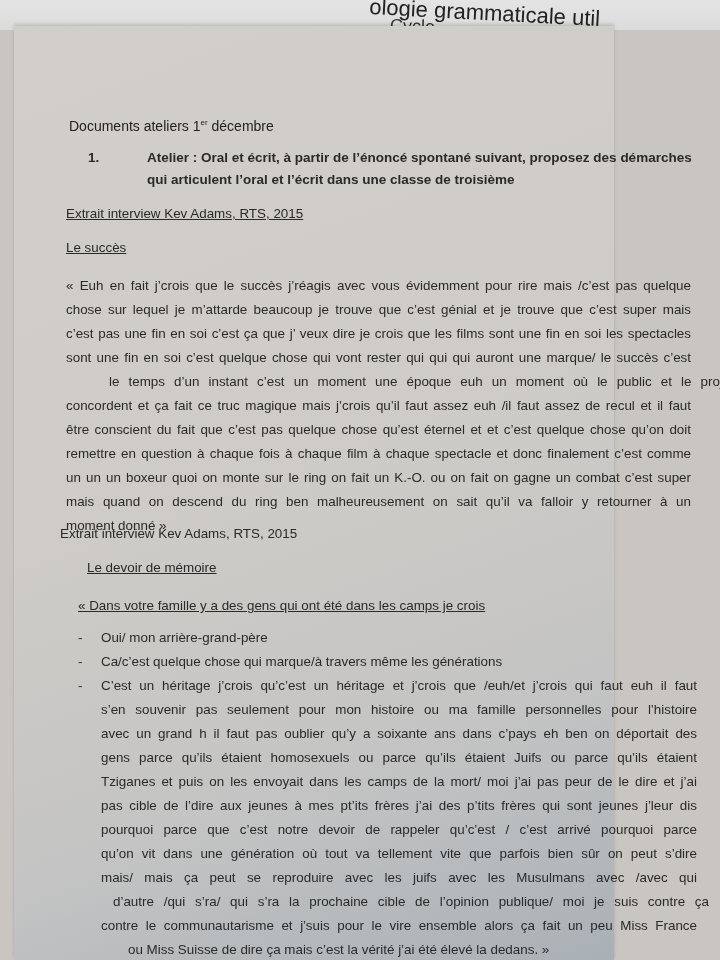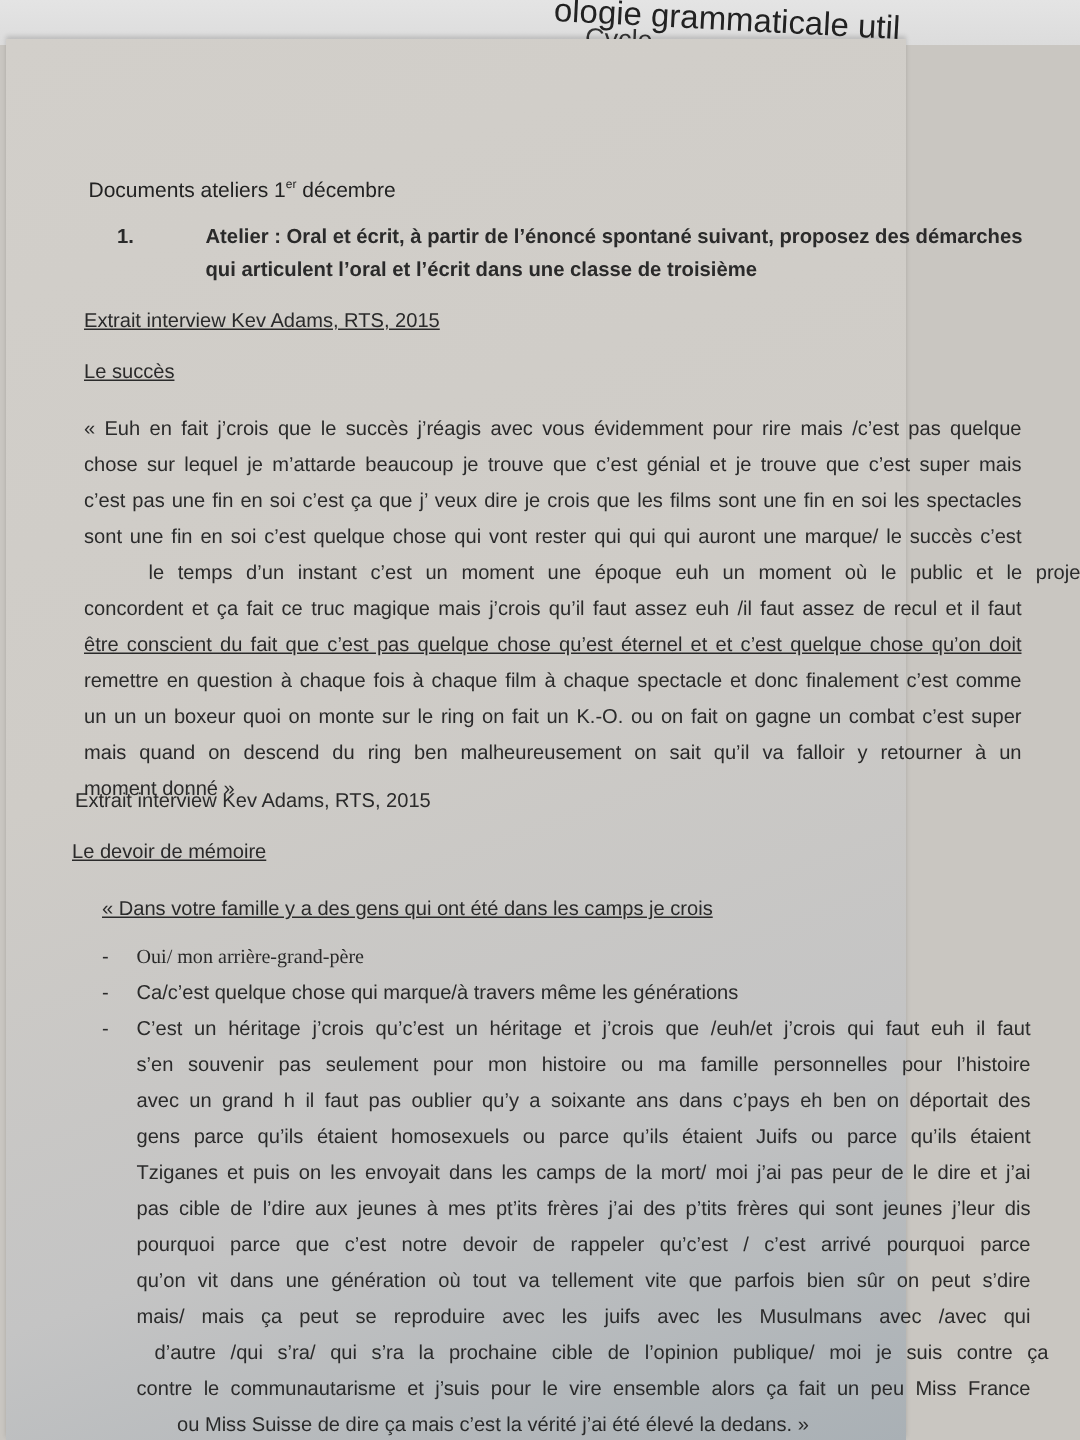--- a/index.html
+++ b/index.html
@@ -15,21 +15,21 @@
   }
   .under-sheet .t1 {
     position: absolute; left: 370px; top: -6px; font-size: 22px; color: #222;
     transform: rotate(3deg); transform-origin: left top; white-space: nowrap;
   }
   .under-sheet .t2 {
     position: absolute; left: 390px; top: 16px; font-size: 18px; color: #333;
     transform: rotate(2deg); white-space: nowrap;
   }
   .page {
-    position: absolute; left: 4px; top: 26px; width: 600px; height: 934px;
+    position: absolute; left: 14px; top: 26px; width: 600px; height: 934px;
     background: linear-gradient(160deg, #d2cfca 0%, #cfccc7 45%, #c4c4c4 75%, #a9b0b5 100%);
     box-shadow: 0 -2px 3px rgba(0,0,0,0.15);
   }
   .content {
     position: absolute; left: 0; top: 0; width: 720px;
     color: #2a2a2a; font-size: 13.4px;
   }
   .line { position: absolute; white-space: nowrap; }
   .just { text-align: justify; text-align-last: justify; }
   .u { text-decoration: underline; }
@@ -70,34 +70,34 @@
     <div class="line src1 u">Extrait interview Kev Adams, RTS, 2015</div>
     <div class="line sec1 u">Le succès</div>
 
     <div class="para1" style="top:0;">
       <div class="line just" style="top:252px;">« Euh en fait j’crois que le succès j’réagis avec vous évidemment pour rire mais /c’est pas quelque</div>
       <div class="line just" style="top:276px;">chose sur lequel je m’attarde beaucoup je trouve que c’est génial et je trouve que c’est super mais</div>
       <div class="line just" style="top:300px;">c’est pas une fin en soi c’est ça que j’ veux dire je crois que les films sont une fin en soi les spectacles</div>
       <div class="line just" style="top:324px;">sont une fin en soi c’est quelque chose qui vont rester qui qui qui auront une marque/ le succès c’est</div>
       <div class="line just" style="top:348px;margin-left:43px;">le temps d’un instant c’est un moment une époque euh un moment où le public et le projet</div>
       <div class="line just" style="top:372px;">concordent et ça fait ce truc magique mais j’crois qu’il faut assez euh /il faut assez de recul et il faut</div>
-      <div class="line just" style="top:396px;text-decoration:underline;">être conscient du fait que c’est pas quelque chose qu’est éternel et et c’est quelque chose qu’on doit</div>
+      <div class="line just" style="top:396px;">être conscient du fait que c’est pas quelque chose qu’est éternel et et c’est quelque chose qu’on doit</div>
       <div class="line just" style="top:420px;">remettre en question à chaque fois à chaque film à chaque spectacle et donc finalement c’est comme</div>
       <div class="line just" style="top:444px;">un un un boxeur quoi on monte sur le ring on fait un K.-O. ou on fait on gagne un combat c’est super</div>
       <div class="line just" style="top:468px;">mais quand on descend du ring ben malheureusement on sait qu’il va falloir y retourner à un</div>
       <div class="line" style="top:492px;">moment donné »</div>
     </div>
 
     <div class="line src2" style="top:500px;">Extrait interview Kev Adams, RTS, 2015</div>
-    <div class="line sec2 u" style="top:534px;">Le devoir de mémoire</div>
+    <div class="line sec2 u" style="top:534px;margin-left:29px;">Le devoir de mémoire</div>
 
     <div class="line intro" style="top:572px;text-decoration:underline;">« Dans votre famille y a des gens qui ont été dans les camps je crois</div>
 
     <span class="bullet-dash" style="top:604px;">-</span>
-    <div class="line bullet-text" style="left:87px; top:604px;font-family:Liberation Serif, serif;">Oui/ mon arrière-grand-père</div>
+    <div class="line bullet-text" style="left:87px; top:604px;">Oui/ mon arrière-grand-père</div>
 
     <span class="bullet-dash" style="top:628px;">-</span>
     <div class="line bullet-text" style="left:87px; top:628px;">Ca/c’est quelque chose qui marque/à travers même les générations</div>
 
     <span class="bullet-dash" style="top:652px;">-</span>
     <div class="para2" style="top:0;">
       <div class="line just" style="top:652px;">C’est un héritage j’crois qu’c’est un héritage et j’crois que /euh/et j’crois qui faut euh il faut</div>
       <div class="line just" style="top:676px;">s’en souvenir pas seulement pour mon histoire ou ma famille personnelles pour l’histoire</div>
       <div class="line just" style="top:700px;">avec un grand h il faut pas oublier qu’y a soixante ans dans c’pays eh ben on déportait des</div>
       <div class="line just" style="top:724px;">gens parce qu’ils étaient homosexuels ou parce qu’ils étaient Juifs ou parce qu’ils étaient</div>

